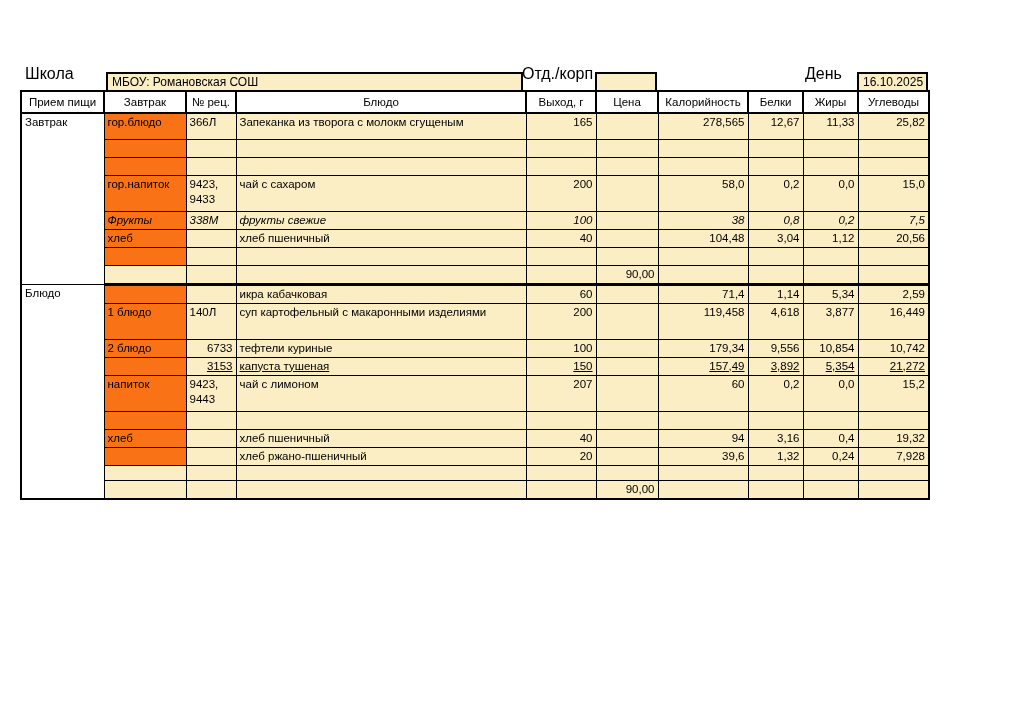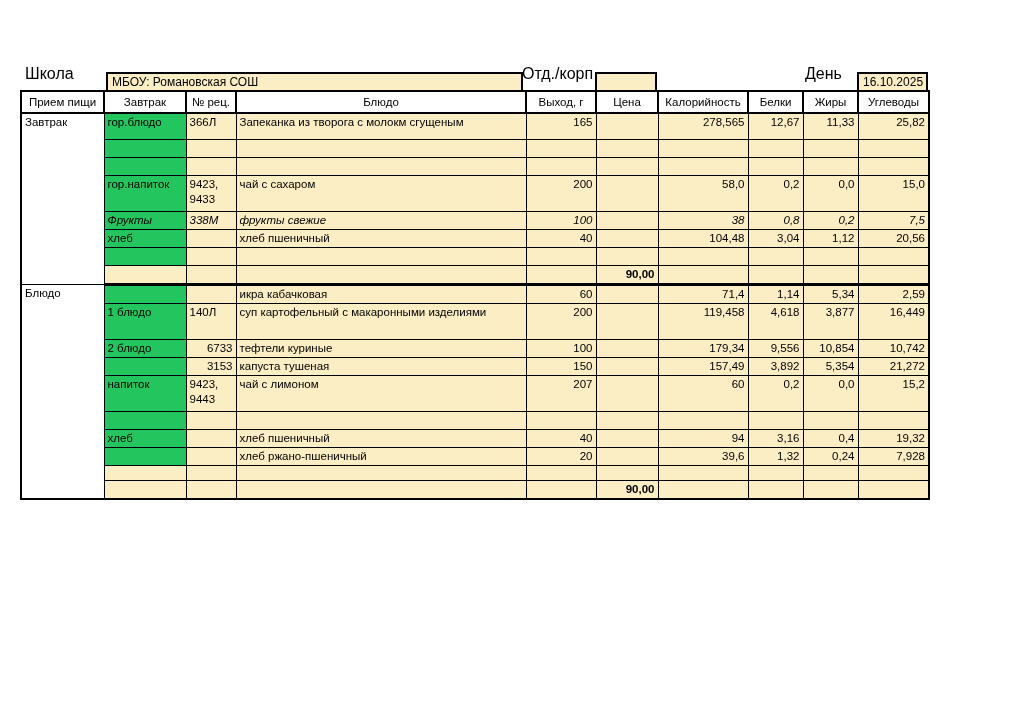--- a/index.html
+++ b/index.html
@@ -12,24 +12,24 @@
   .box.school{left:106px;width:417px;}
   .box.dept{left:595px;width:62px;}
   .box.day{left:857px;width:71px;text-align:left;}
   table.menu{position:absolute;left:20px;top:90px;width:908px;
        border-collapse:collapse;table-layout:fixed;border:2px solid #000;}
   table.menu th{border:2px solid #000;background:#ffffff;font-weight:normal;
        font-size:11.5px;padding:1px 2px;text-align:center;height:18px;line-height:15px;}
   table.menu td{border:1px solid #000;font-size:11.5px;padding:1px 3px;
        vertical-align:top;line-height:15px;overflow:hidden;word-wrap:break-word;}
   td.y{background:#FCEEC4;}
-  td.w{background:#22c55e;margin-left:13px;}
+  td.w{background:#f97316;margin-left:13px;}
   td.meal{background:#ffffff;vertical-align:top;}
   td.num{text-align:right;}
-  td.b{font-weight:bold;}
+  td.b{font-weight:normal;}
   tr.end td{border-bottom:3px solid #000;}
 </style>
 </head>
 <body>
 
 <div class="canvas">
   <span class="lbl" style="left:25px">Школа</span>
   <div class="box school">МБОУ: Романовская СОШ</div>
   <span class="lbl" style="left:522px">Отд./корп</span>
   <div class="box dept"></div>
@@ -180,21 +180,21 @@
           <td class="w">2 блюдо</td>
           <td class="y num">6733</td>
           <td class="y">тефтели куриные</td>
           <td class="y num">100</td>
           <td class="y num"></td>
           <td class="y num">179,34</td>
           <td class="y num">9,556</td>
           <td class="y num">10,854</td>
           <td class="y num">10,742</td>
         </tr>
-        <tr style="height: 18px;">
+        <tr style="height: 18px; text-decoration: underline;">
           <td class="w"></td>
           <td class="y num">3153</td>
           <td class="y">капуста тушеная</td>
           <td class="y num">150</td>
           <td class="y num"></td>
           <td class="y num">157,49</td>
           <td class="y num">3,892</td>
           <td class="y num">5,354</td>
           <td class="y num">21,272</td>
         </tr>

